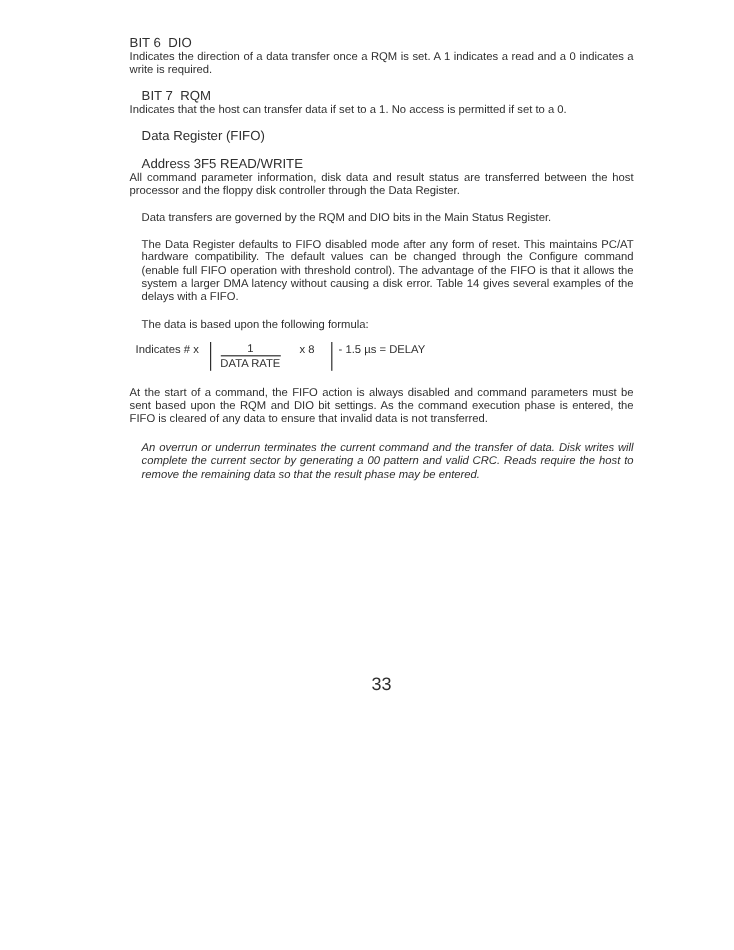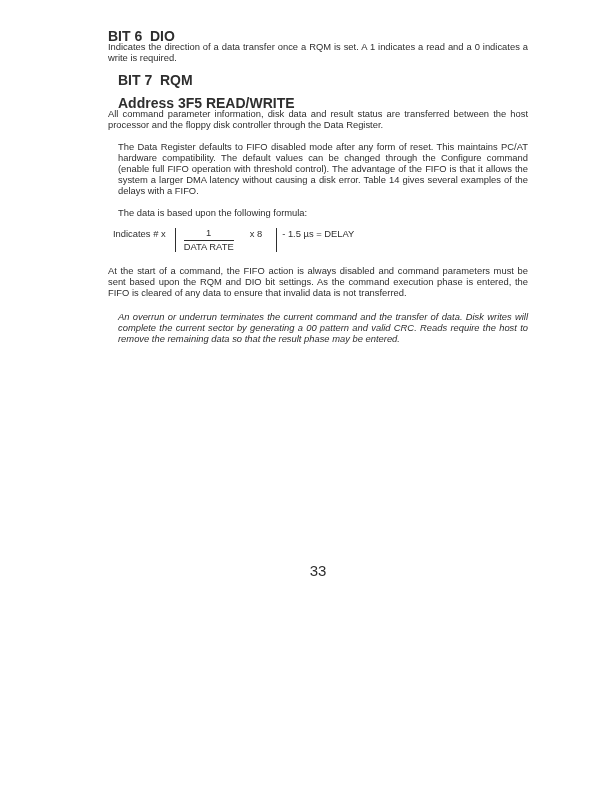--- a/index.html
+++ b/index.html
@@ -28,23 +28,23 @@
   .content {
     position: absolute;
     left: 108px;
     top: 31px;
     width: 420px;
     z-index: 1;
     font-size: 9.4px;
     line-height: 10.9px;
   }
   .heading {
-    font-weight: bold;
+    font-weight: normal;
     margin: 0;
-    font-size: 14px;
+    font-size: 11px;
     line-height: 10.9px;
     white-space: pre-wrap;
   }
   .para {
     margin: 0;
     text-align: justify;
   }
   .gap { margin-top: 11.5px; padding-left: 10px; }
   .formula {
     display: flex;
@@ -90,25 +90,28 @@
 
 <div class="page">
 
 
   <div class="content">
 
     <div class="heading">BIT 6  DIO</div>
     <p class="para">Indicates the direction of a data transfer once a RQM is set.  A 1 indicates a read and a 0 indicates a write is required.</p>
 
     <div class="heading gap">BIT 7  RQM</div>
+    <p class="para">Indicates that the host can transfer data if set to a 1.  No access is permitted if set to a 0.</p>
 
+    <div class="heading gap" style="margin-top:12px;">Data Register (FIFO)</div>
 
     <div class="heading gap" style="margin-top:12px;">Address 3F5 READ/WRITE</div>
     <p class="para">All command parameter information, disk data and result status are transferred between the host processor and the floppy disk controller through the Data Register.</p>
 
+    <p class="para gap">Data transfers are governed by the RQM and DIO bits in the Main Status Register.</p>
 
     <p class="para gap">The Data Register defaults to FIFO disabled mode after any form of reset.  This maintains PC/AT hardware compatibility.  The default values can be changed through the Configure command (enable full FIFO operation with threshold control).  The advantage of the FIFO is that it allows the system a larger DMA latency without causing a disk error.  Table 14 gives several examples of the delays with a FIFO.</p>
 
     <p class="para gap">The data is based upon the following formula:</p>
 
     <div class="formula">
       <span class="lhs">Indicates # x</span>
       <span class="bracket-bar"></span>
       <span class="frac">
         <span class="num">1</span>

